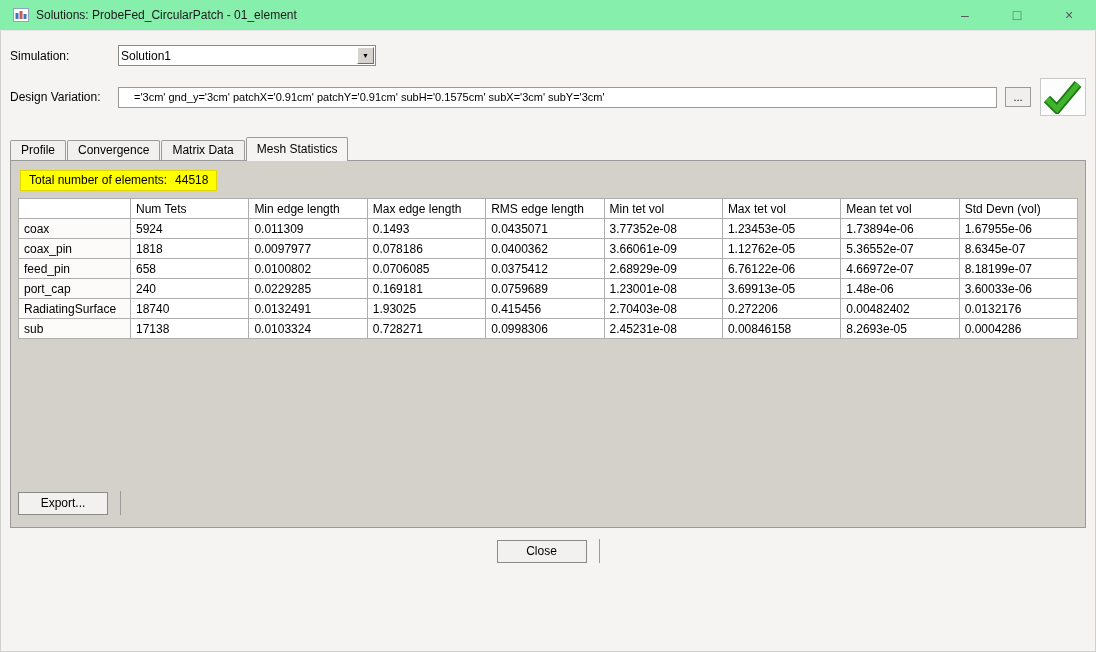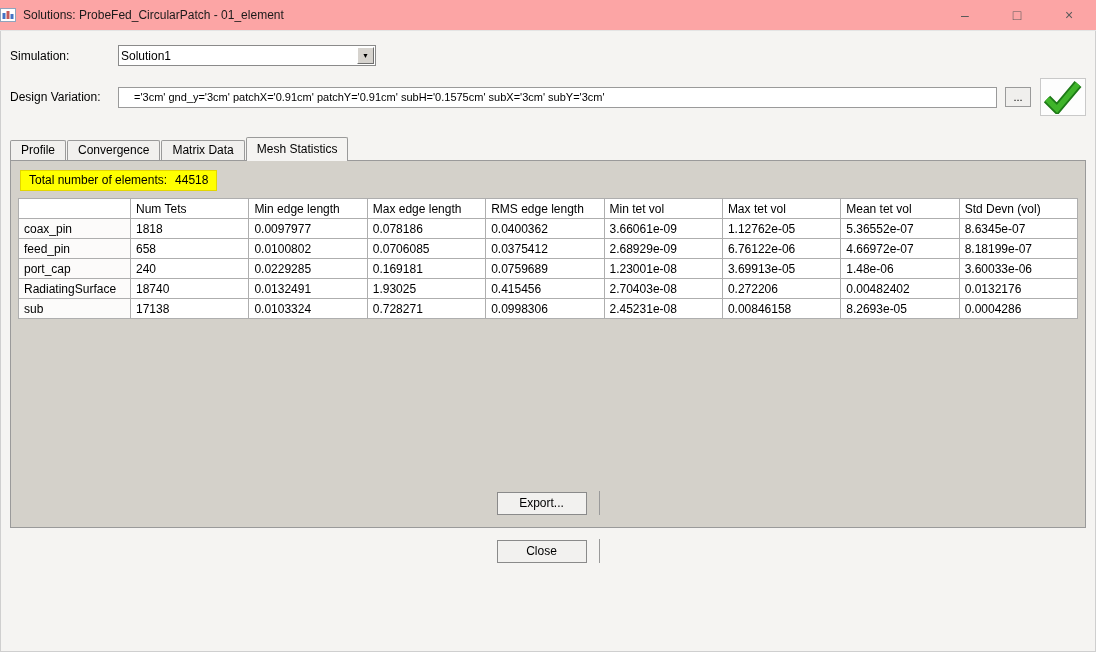--- a/index.html
+++ b/index.html
@@ -11,24 +11,24 @@
     background: #ffffff;
   }
   .dialog {
     width: 1096px; height: 652px;
     background: #f5f4f2;
     box-shadow: inset 0 0 0 1px #cfcfcf;
     display: flex; flex-direction: column;
   }
   
   .titlebar {
-    height: 31px; background: #fca5a5;
+    height: 31px; background: #86efac;
     border-bottom: 1px solid #e4e4e4;
     display: flex; align-items: center;
-    padding-left: 0; position: relative; flex: 0 0 auto;
+    padding-left: 13px; position: relative; flex: 0 0 auto;
   }
   .app-icon { width: 16px; height: 14px; display: inline-flex; }
   .title { margin-left: 7px; font-size: 12px; color: #1a1a1a; }
   .win-buttons { position: absolute; right: 1px; top: 0; height: 30px; display: flex; }
   .win-btn {
     width: 52px; height: 100%; display: flex; align-items: center; justify-content: center;
     color: #5a5a5a; font-size: 14px; cursor: default;
   }
   .win-btn span { pointer-events: none; }
   
@@ -86,21 +86,21 @@
   }
   table.mesh th, table.mesh td {
     border: 1px solid #aeaeae; font-size: 12px; font-weight: normal;
     height: 20px; padding: 1px 5px; white-space: nowrap; overflow: hidden;
   }
   table.mesh th { text-align: left; }
   table.mesh td { text-align: left; }
   th.name-col, td.name-cell { width: 112px; }
   td.name-cell { background: #fcfbfa; }
   
-  .export-row { margin-top: auto; display: flex; justify-content: center; align-items: center; padding-bottom: 6px; }
+  .export-row { margin-top: auto; display: flex; align-items: center; padding-bottom: 6px; }
   .push-btn {
     min-width: 90px; height: 23px; background: #f2f1ef; border: 1px solid #8a8a8a;
     font-size: 12px; display: flex; align-items: center; justify-content: center; cursor: default;
   }
   .v-divider { width: 1px; height: 24px; background: #9a9a9a; margin-left: 12px; }
   .close-row { display: flex; justify-content: center; align-items: center; margin-top: 11px; }
 </style>
 </head>
 <body>
 
@@ -178,20 +178,31 @@
               <th>Max edge length</th>
               <th>RMS edge length</th>
               <th>Min tet vol</th>
               <th>Max tet vol</th>
               <th>Mean tet vol</th>
               <th>Std Devn (vol)</th>
             </tr>
         </thead>
         <tbody>
             <tr>
+              <td class="name-cell">coax</td>
+              <td>5924</td>
+              <td>0.011309</td>
+              <td>0.1493</td>
+              <td>0.0435071</td>
+              <td>3.77352e-08</td>
+              <td>1.23453e-05</td>
+              <td>1.73894e-06</td>
+              <td>1.67955e-06</td>
+            </tr>
+            <tr>
               <td class="name-cell">coax_pin</td>
               <td>1818</td>
               <td>0.0097977</td>
               <td>0.078186</td>
               <td>0.0400362</td>
               <td>3.66061e-09</td>
               <td>1.12762e-05</td>
               <td>5.36552e-07</td>
               <td>8.6345e-07</td>
             </tr>

